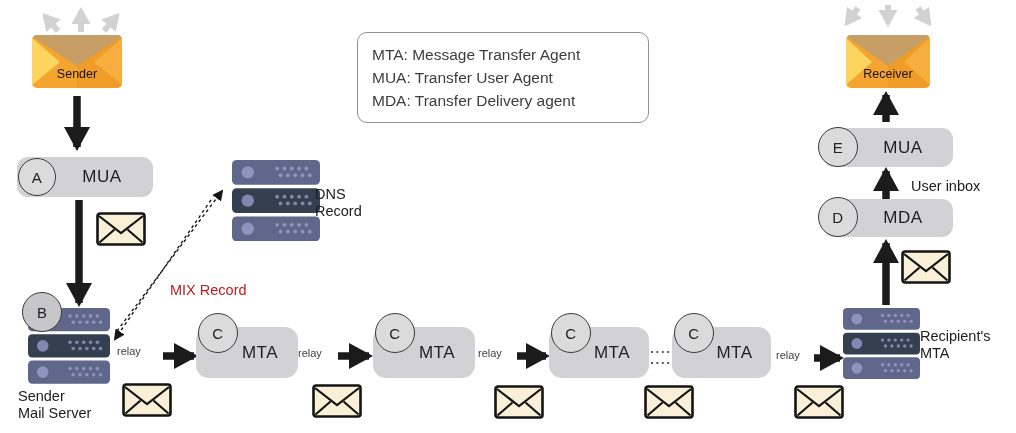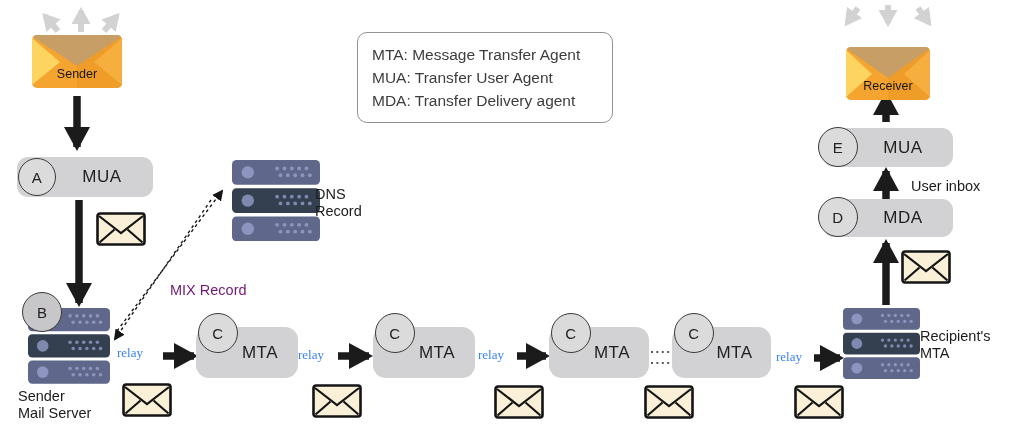--- a/index.html
+++ b/index.html
@@ -16,36 +16,36 @@
     font-size:17px;font-weight:500;letter-spacing:.5px;color:#1f1f1f;
   }
   .badge{
     position:absolute;border-radius:50%;background:#dbdbdc;border:1.7px solid #3a3a3a;
     display:flex;align-items:center;justify-content:center;
     font-size:15px;color:#222;box-sizing:border-box;
   }
   .badge.b-dark{background:#c7c7c9;}
   
   .legend{
-    position:absolute;left:357px;top:32px;width:256px;height:91px;
+    position:absolute;left:357px;top:32px;width:292px;height:91px;
     border:1.5px solid #929292;border-radius:10px;background:#fff;
     box-sizing:border-box;padding:10px 0 0 14px;
   }
   .legend div{font-size:15.5px;line-height:23px;color:#3d3d3d;}
   
   .mail{position:absolute;}
   .mail .env-label{
     position:absolute;left:0;right:0;bottom:7px;text-align:center;
     font-size:12.5px;font-weight:500;color:#151515;
   }
   
   .lbl{position:absolute;font-size:14.5px;color:#1c1c1c;line-height:17px;}
   .lbl.center{}
-  .relay{position:absolute;font-size:13px;color:#3b82f6;font-family:Liberation Serif, serif;}
-  .mix{position:absolute;font-size:14.5px;font-weight:500;color:#701a75;}
+  .relay{position:absolute;font-size:11px;color:#404040;}
+  .mix{position:absolute;font-size:14.5px;font-weight:500;color:#b91c1c;}
   .icon-slot{position:absolute;line-height:0;}
   svg{display:block;}
 </style>
 </head>
 <body>
 
 <div class="canvas">
 
   <svg class="overlay" viewBox="0 0 1016 433">
     <defs>
@@ -101,21 +101,21 @@
           <rect width="90" height="53" rx="5" fill="#f4a42f"></rect>
           <path d="M45,0 H85 a5,5 0 0 1 5,5 V48 a5,5 0 0 1 -5,5 H45 Z" fill="#f09c28"></path>
           <polygon points="0,3 28,27 0,50" fill="#fcd45f"></polygon>
           <polygon points="90,3 62,27 90,50" fill="#f6ae3e"></polygon>
           <path d="M5,0 H85 a5,5 0 0 1 4,2 L45,31 L1,2 a5,5 0 0 1 4,-2 Z" fill="#c89e67"></path>
         </svg>
       </span>
     <span class="env-label">Sender</span>
   </div>
 
-  <div class="mail" style="left:846px;top:35px;width:84px;height:53px;margin-top:12px;">
+  <div class="mail" style="left:846px;top:35px;width:84px;height:53px;">
     <span class="icon-slot" style="left:0;top:0;">
         <svg width="84" height="53" viewBox="0 0 84 53">
           <rect width="84" height="53" rx="5" fill="#f4a42f"></rect>
           <path d="M42,0 H79 a5,5 0 0 1 5,5 V48 a5,5 0 0 1 -5,5 H42 Z" fill="#f09c28"></path>
           <polygon points="0,3 26,27 0,50" fill="#fcd45f"></polygon>
           <polygon points="84,3 58,27 84,50" fill="#f6ae3e"></polygon>
           <path d="M5,0 H79 a5,5 0 0 1 4,2 L42,31 L1,2 a5,5 0 0 1 4,-2 Z" fill="#c89e67"></path>
         </svg>
       </span>
     <span class="env-label">Receiver</span>

